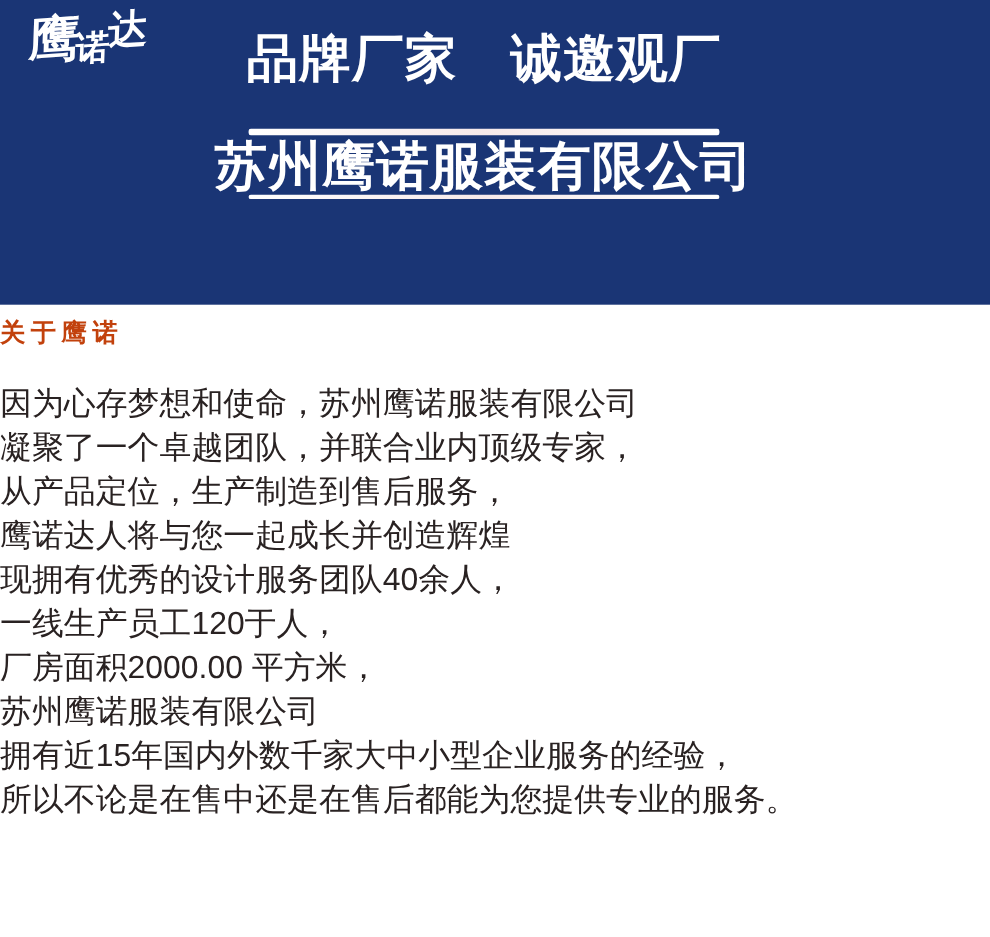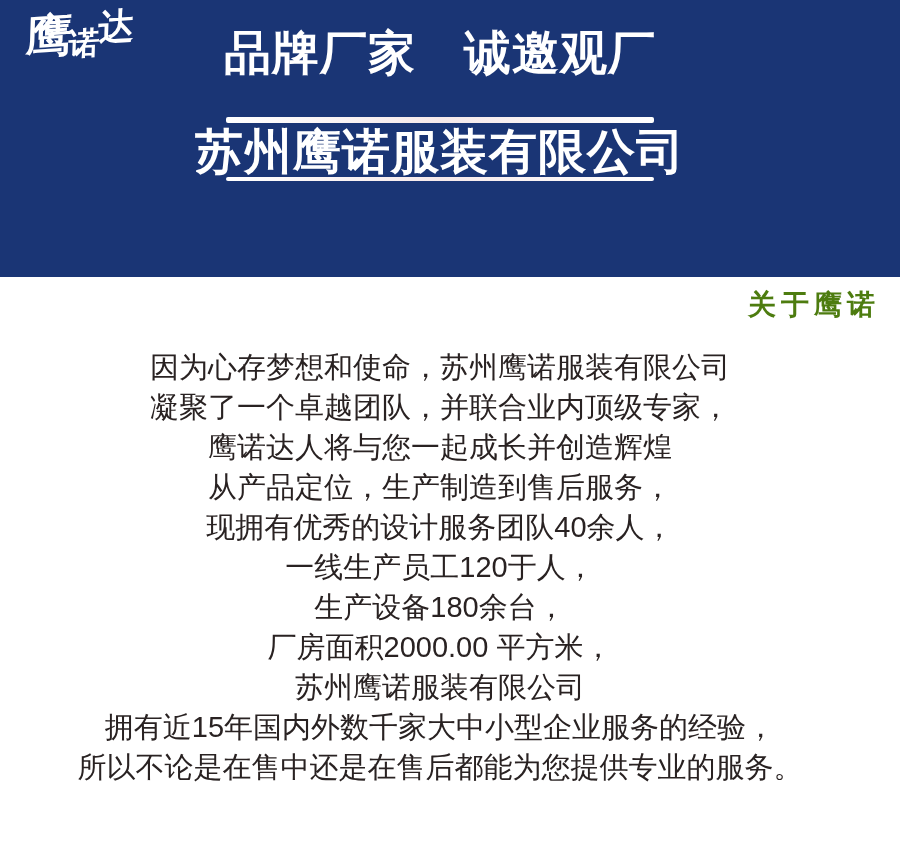--- a/index.html
+++ b/index.html
@@ -92,37 +92,36 @@
     position: absolute;
     top: 277px;
     left: 0;
     width: 880px;
     height: 575px;
   }
   .about-heading {
     position: absolute;
     top: 14px;
     width: 100%;
-    text-align: right;
-    font-size: 28px;
+    text-align: left;
+    font-size: 23px;
     font-weight: 900;
     letter-spacing: 5px;
-    color: #4d7c0f;
+    color: #c2410c;
     line-height: 1;
     white-space: nowrap;
   }
   .about-body {
     position: absolute;
     top: 70px;
     width: 100%;
   }
   .about-line {
     height: 40px;
     line-height: 40px;
-    text-align: center;
     font-size: 29px;
     color: #292222;
     white-space: nowrap;
   }
 </style>
 </head>
 <body>
 
 <div class="page">
 
@@ -136,25 +135,24 @@
       <div class="hero-company">苏州鹰诺服装有限公司</div>
       <div class="rule rule-2"></div>
     </div>
   </header>
 
   <main class="about">
     <h2 class="about-heading">关于鹰诺</h2>
     <div class="about-body">
       <div class="about-line">因为心存梦想和使命，苏州鹰诺服装有限公司</div>
       <div class="about-line">凝聚了一个卓越团队，并联合业内顶级专家，</div>
+      <div class="about-line">从产品定位，生产制造到售后服务，</div>
       <div class="about-line">鹰诺达人将与您一起成长并创造辉煌</div>
-      <div class="about-line">从产品定位，生产制造到售后服务，</div>
       <div class="about-line">现拥有优秀的设计服务团队40余人，</div>
       <div class="about-line">一线生产员工120于人，</div>
-      <div class="about-line">生产设备180余台，</div>
       <div class="about-line">厂房面积2000.00 平方米，</div>
       <div class="about-line">苏州鹰诺服装有限公司</div>
       <div class="about-line">拥有近15年国内外数千家大中小型企业服务的经验，</div>
       <div class="about-line">所以不论是在售中还是在售后都能为您提供专业的服务。</div>
     </div>
   </main>
 
 </div>
 
 </body></html>

